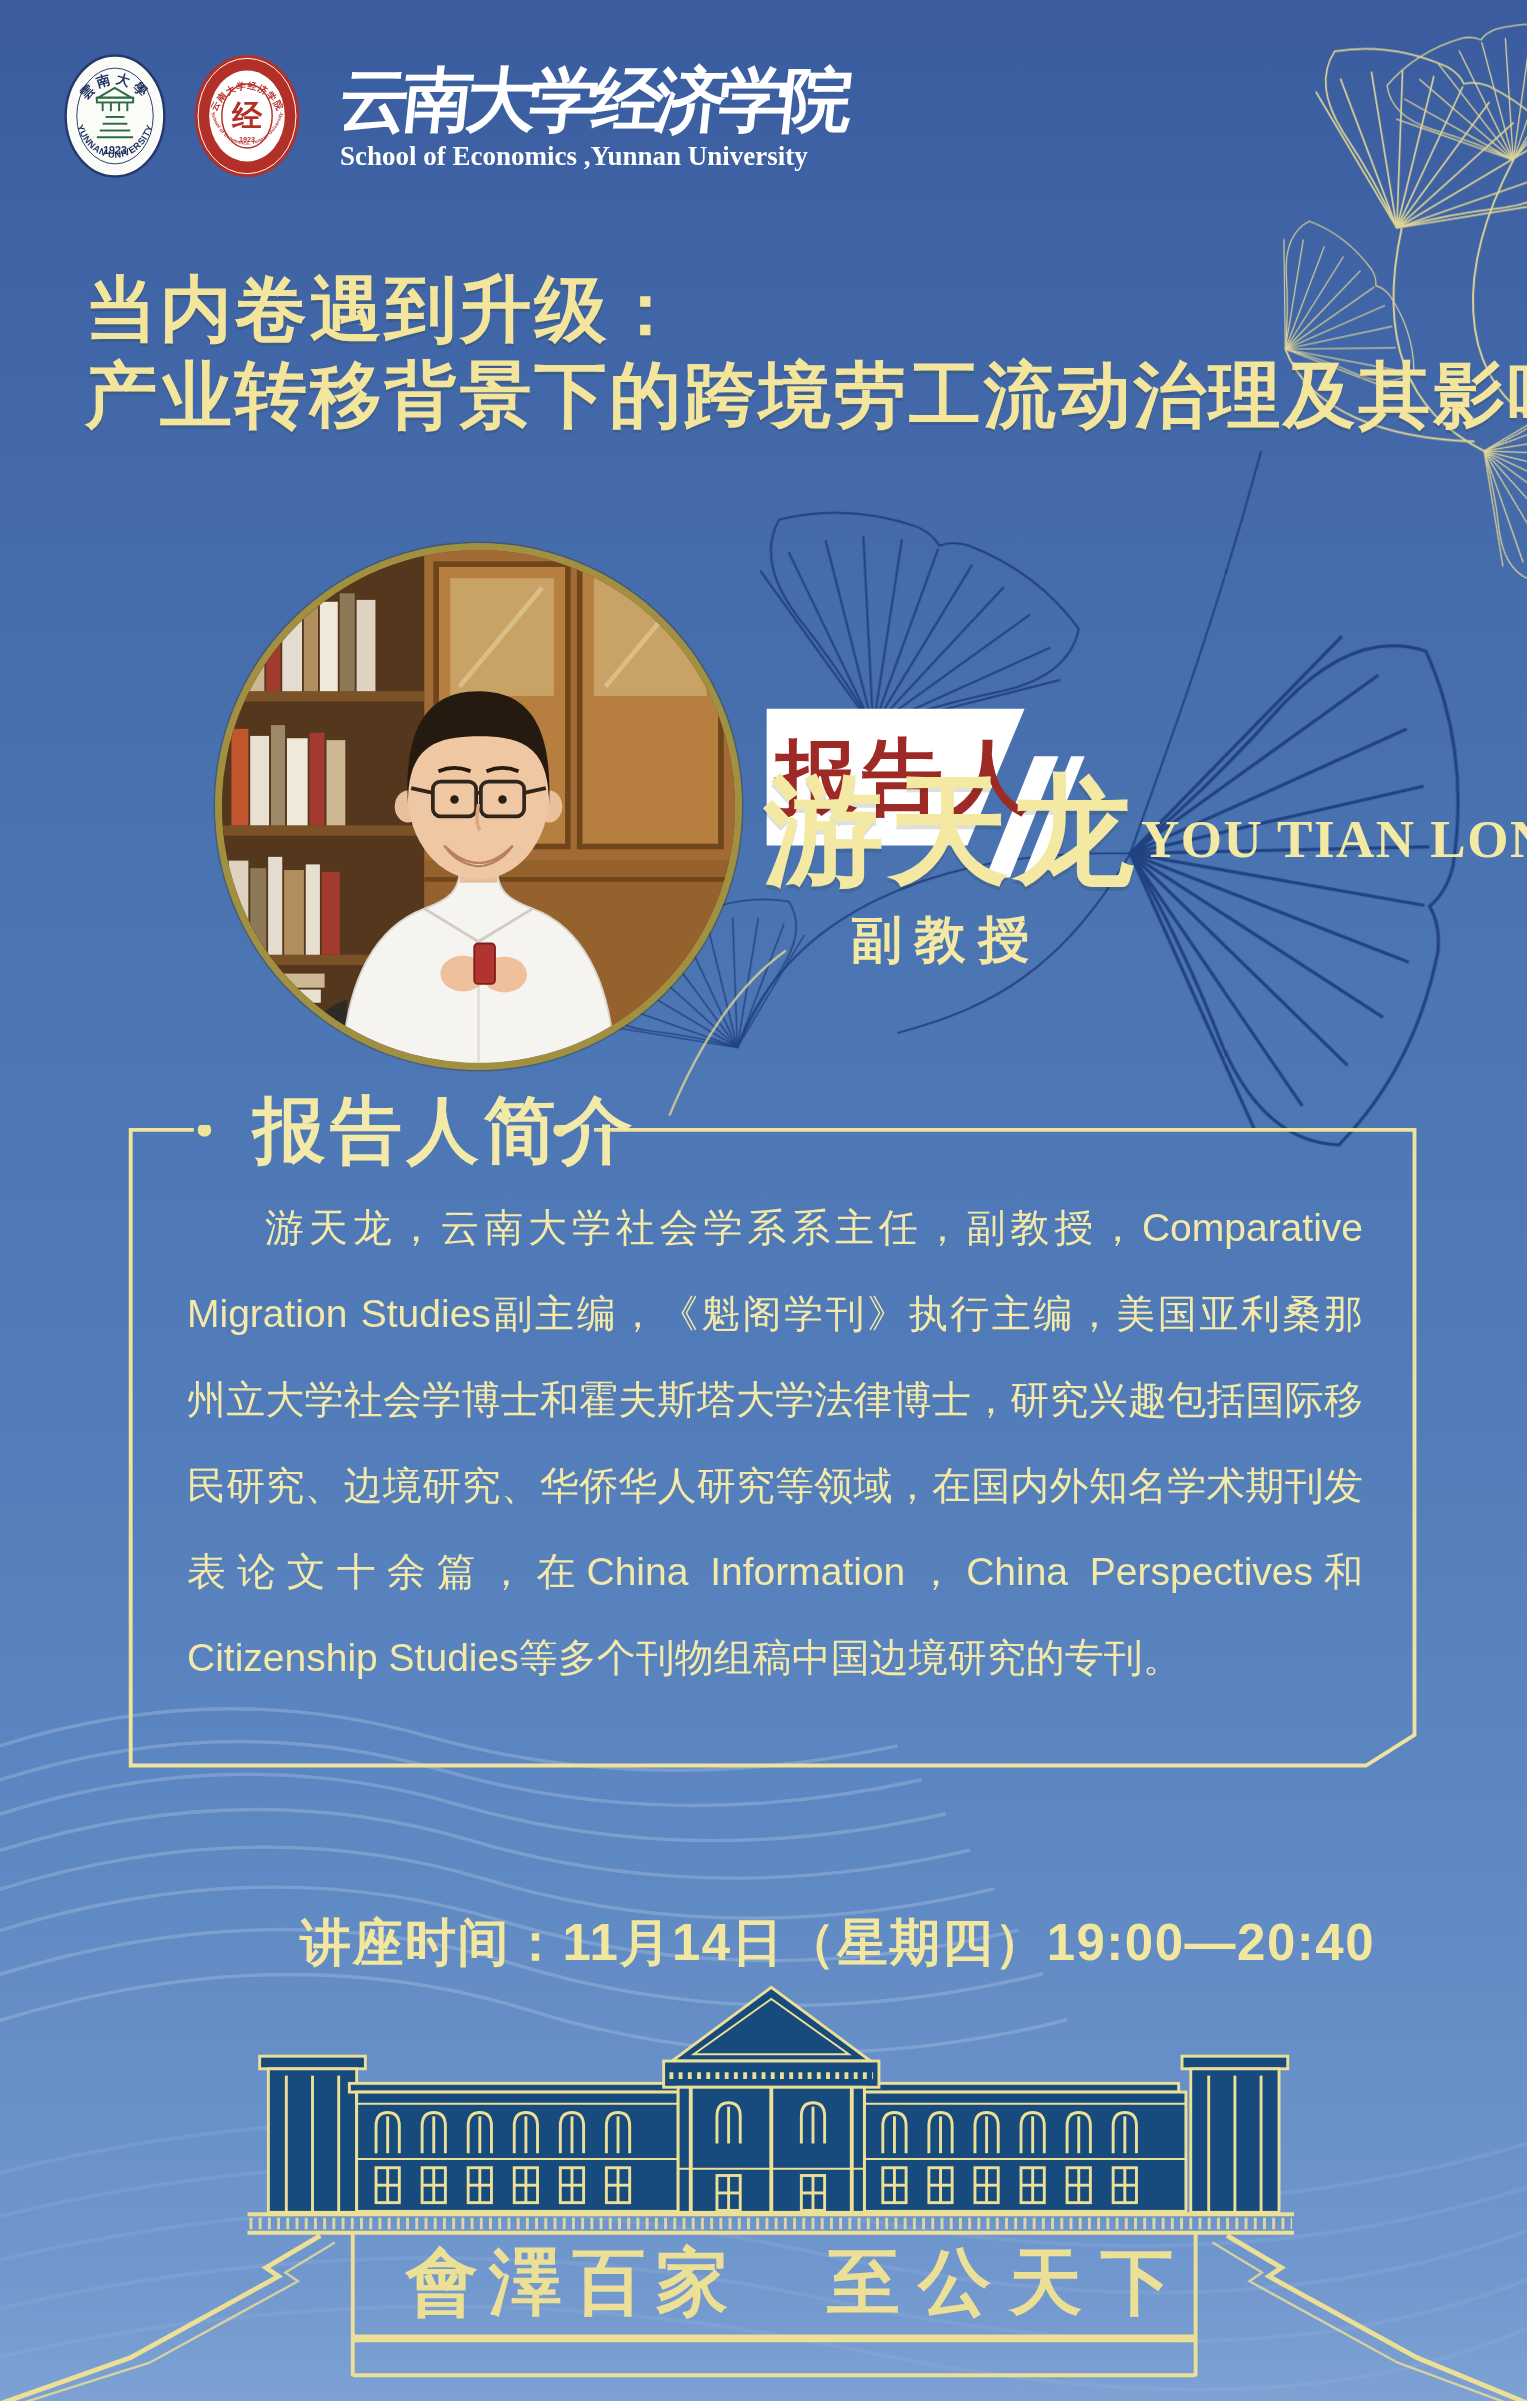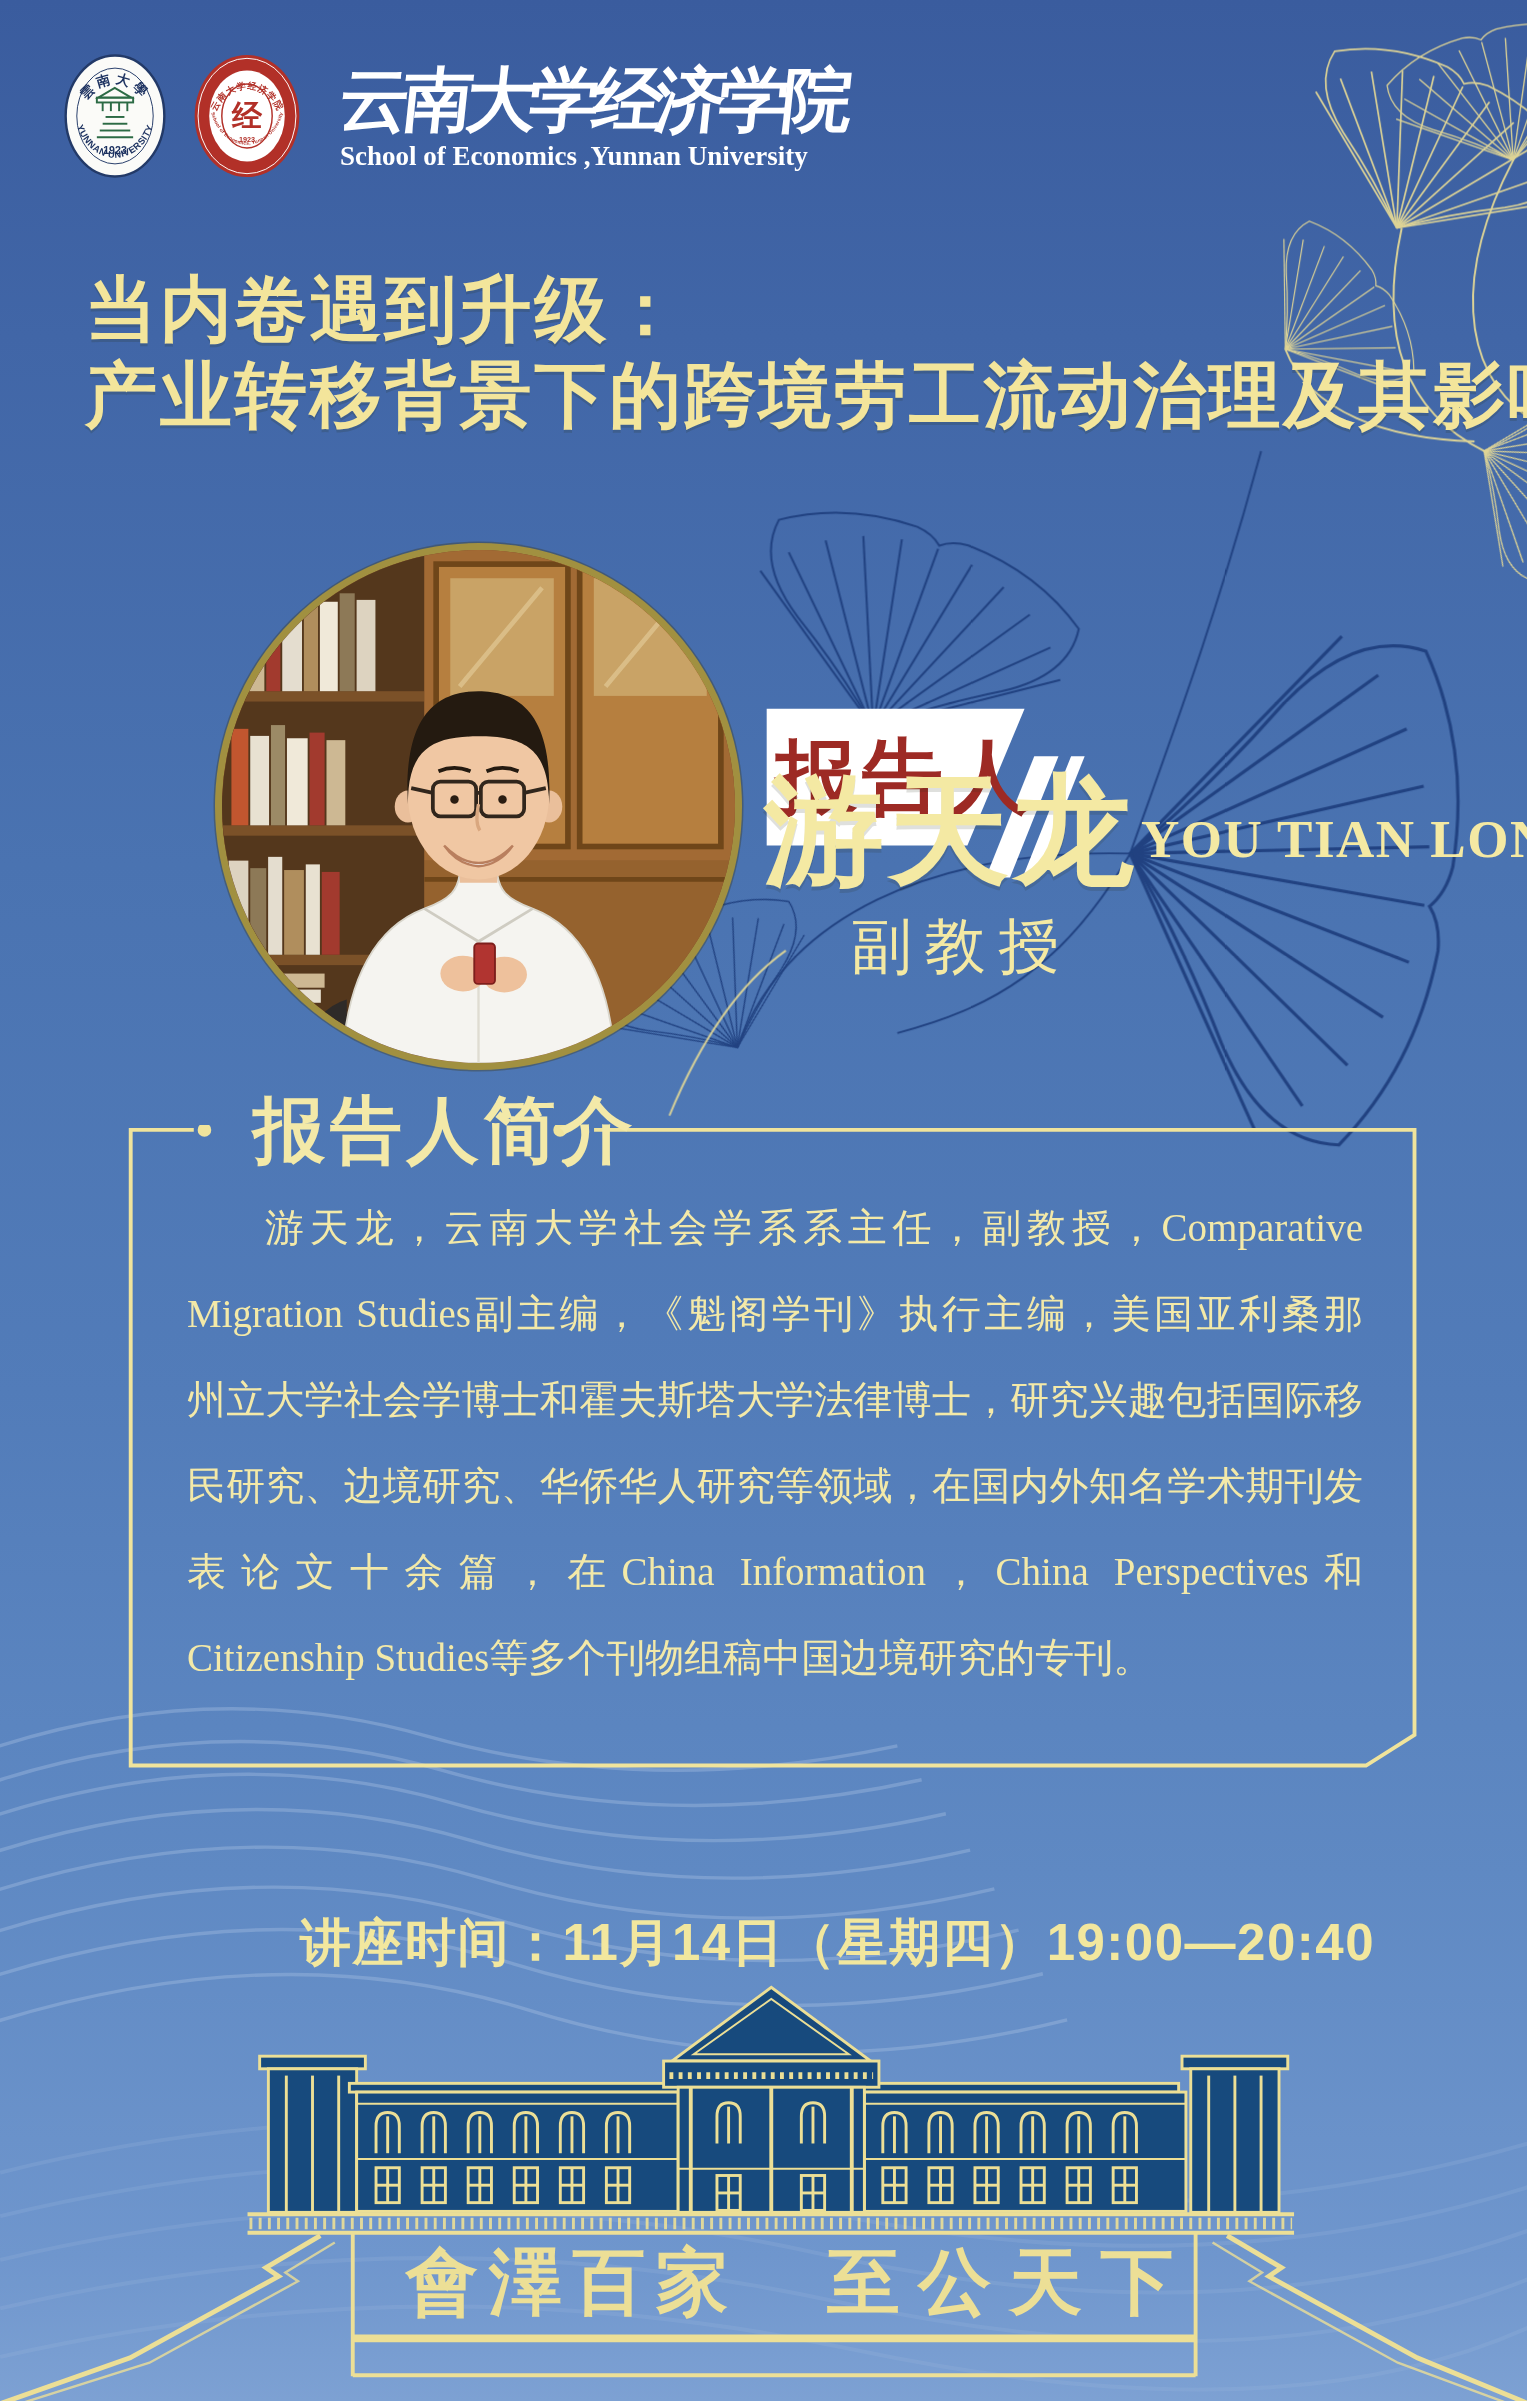--- a/index.html
+++ b/index.html
@@ -20,28 +20,28 @@
   .title.l2{top:348px;}
   .photo-ring{position:absolute;left:215px;top:543px;width:513px;height:513px;border-radius:50%;
     border:7.8px solid #a19040;overflow:hidden;z-index:3;box-shadow:0 0 0 1.5px rgba(60,55,20,.35);background:#8a5c31;}
   .badge-svg{position:absolute;left:757px;top:698px;z-index:3;}
   .badge-text{position:absolute;left:776px;top:714px;width:213px;height:126px;line-height:126px;
     text-align:center;z-index:4;color:#9d2a24;font-weight:900;font-size:81px;letter-spacing:4.9px;white-space:nowrap;}
   .name-cn{position:absolute;left:764px;top:751px;z-index:4;color:#f4e9a3;font-weight:900;
     font-size:120px;letter-spacing:4.9px;white-space:nowrap;text-shadow:0 3.9px 0 rgba(40,50,30,.15);}
   .name-py{position:absolute;left:1141px;top:809px;z-index:4;color:#f4e9a3;
     font-family:"Liberation Serif",serif;font-weight:700;font-size:53px;letter-spacing:1.5px;white-space:nowrap;}
-  .job{position:absolute;left:851px;top:906px;z-index:4;color:#f4e9a3;font-weight:400;
-    font-size:61px;letter-spacing:12.6px;white-space:nowrap;}
+  .job{position:absolute;left:851px;top:906px;z-index:4;color:#f4e9a3;font-weight:700;
+    font-size:51px;letter-spacing:12.6px;white-space:nowrap;}
   .bio-border{position:absolute;left:121px;top:1125px;z-index:2;}
   .bio-header{position:absolute;left:221px;top:1089px;width:330px;height:82px;line-height:82px;z-index:4;
     text-align:center;color:#f3e9a8;font-weight:900;font-size:72px;letter-spacing:4.9px;white-space:nowrap;margin-left:32px;}
   .bio-lines{position:absolute;left:187px;top:1185px;width:1176px;z-index:4;color:#f3e9a8;
     font-size:39px;line-height:86px;font-weight:400;}
-  .bio-line{text-align:justify;text-align-last:justify;font-family:Liberation Serif, serif;}
+  .bio-line{text-align:justify;text-align-last:justify;}
   .bio-line.indent{text-indent:2em;}
   .bio-line.last{text-align-last:left;}
   .info{position:absolute;left:300px;z-index:4;color:#f2e79e;font-weight:900;font-size:51px;
     letter-spacing:1.5px;white-space:nowrap;}
   .info.loc{top:1825px;}
   .info.time{top:1909px;}
 </style>
 </head>
 <body>
 

